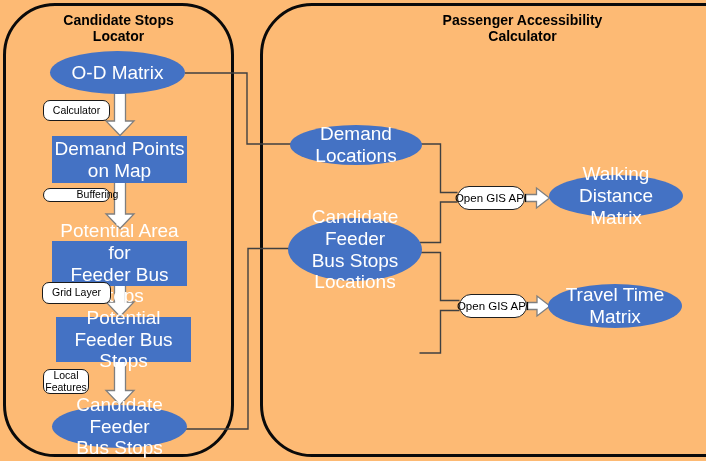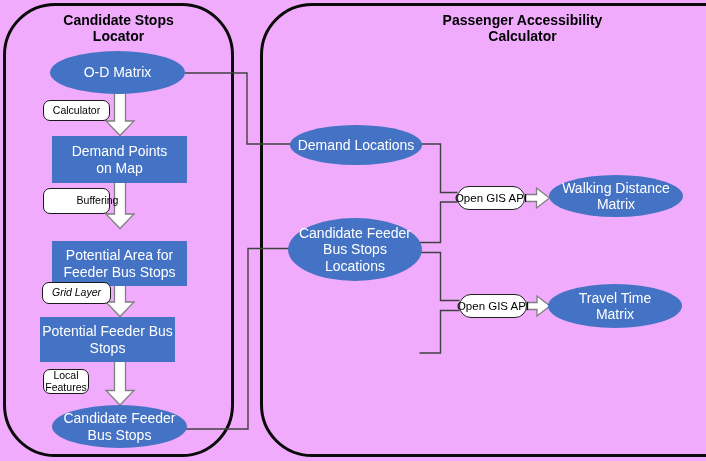--- a/index.html
+++ b/index.html
@@ -1,19 +1,19 @@
 <!DOCTYPE html>
 <html><head>
 <meta charset="utf-8">
 <style>
   html,body{margin:0;padding:0;background:#ffffff;}
   .canvas{
     position:relative;
     width:706px;height:461px;
-    background:#f0abfc;
+    background:#fdba74;
     font-family:"Liberation Sans", sans-serif;
     overflow:hidden;
   }
   .panel{
     position:absolute;
     border:3px solid #0a0a0a;
     border-radius:52px;
     box-sizing:border-box;
     z-index:0;
     background:transparent;
@@ -30,21 +30,21 @@
     white-space:pre-line;
   }
   svg.connector-layer{
     position:absolute;left:0;top:0;z-index:1;
   }
   .node{
     position:absolute;
     display:flex;align-items:center;justify-content:center;
     text-align:center;
     color:#ffffff;
-    font-size:14px;
+    font-size:19px;
     line-height:1.15;
     white-space:pre-line;
     background:#4472C4;
     z-index:2;
     box-sizing:border-box;
   }
   .ellipse{border-radius:50%;}
   .rect{border-radius:0;}
   .proc-label{
     position:absolute;
@@ -69,24 +69,24 @@
     border-radius:12px;
     font-size:11.5px;
     white-space:nowrap;
     z-index:2;
     box-sizing:border-box;
   }
   
   .od-matrix{left:50px;top:51px;width:135px;height:43px;}
   .geolocation{left:43px;top:100px;width:67px;height:21px;}
   .demand-points{left:52px;top:136px;width:135px;height:47px;}
-  .buffering{left:43px;top:188px;width:67px;height:26px;padding-left:42px;}
+  .buffering{left:43px;top:188px;width:67px;height:14px;padding-left:42px;}
   .potential-area{left:52px;top:241px;width:135px;height:45px;}
-  .grid-layer{left:42px;top:282px;width:69px;height:22px;font-style:italic;}
-  .potential-stops{left:40px;top:317px;width:135px;height:45px;}
+  .grid-layer{left:42px;top:282px;width:69px;height:22px;}
+  .potential-stops{left:56px;top:317px;width:135px;height:45px;}
   .local-features{left:43px;top:369px;width:46px;height:25px;}
   .candidate-stops{left:52px;top:405px;width:135px;height:43px;}
   
   .demand-locations{left:290px;top:125px;width:132px;height:40px;}
   .cfbs-locations{left:288px;top:218px;width:134px;height:63px;}
   .rail-station{left:288px;top:329px;width:133px;height:46px;}
   .gis-box-1{left:457px;top:186px;width:68px;height:24px;}
   .gis-box-2{left:459px;top:294px;width:68px;height:24px;}
   .walking-matrix{left:549px;top:175px;width:134px;height:42px;}
   .travel-matrix{left:548px;top:284px;width:134px;height:44px;}

